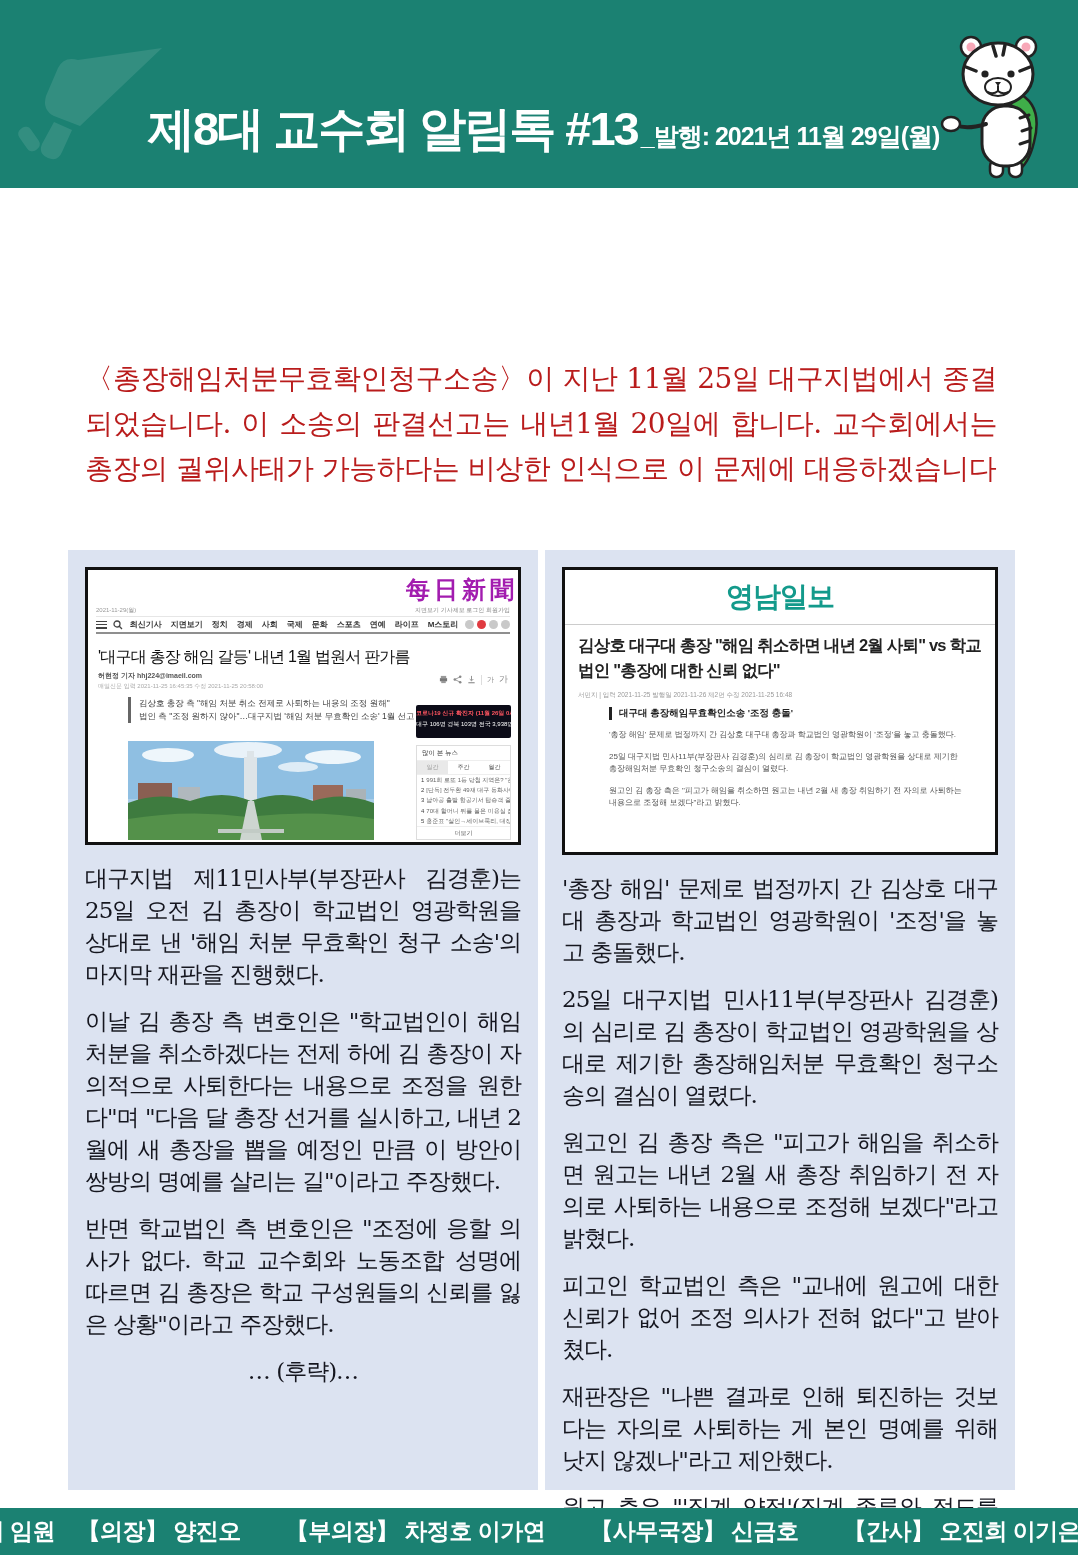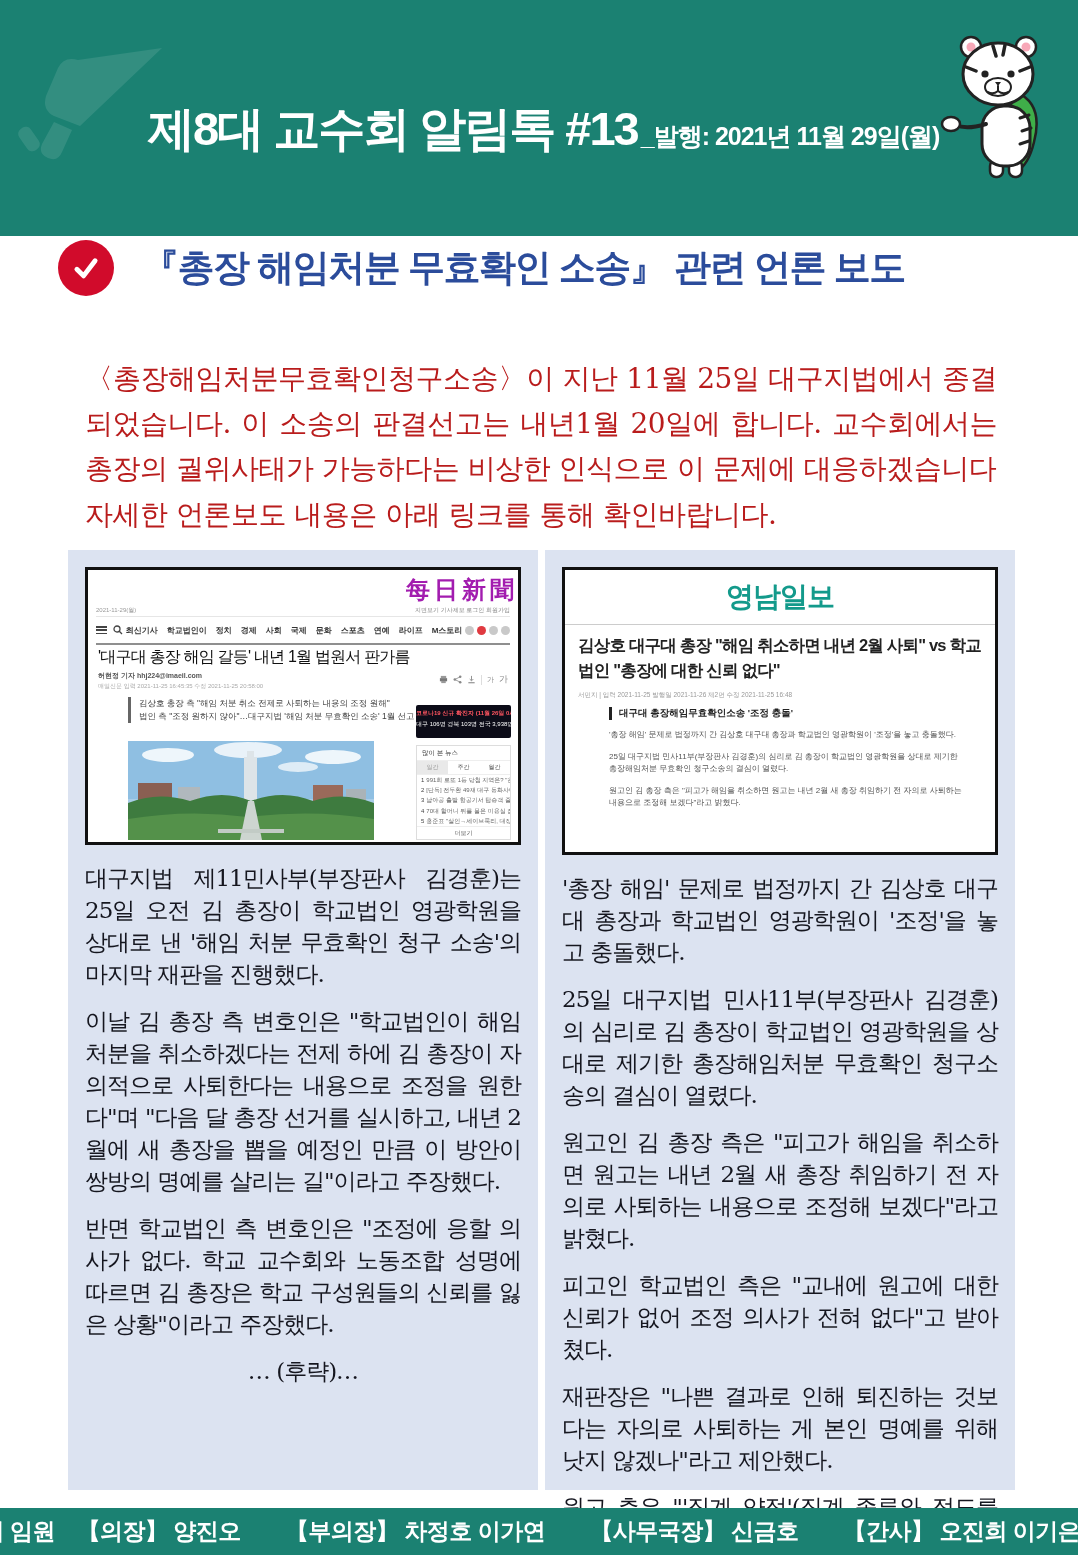--- a/index.html
+++ b/index.html
@@ -1,21 +1,21 @@
 <!DOCTYPE html>
 <html><head>
 <meta charset="utf-8">
 <style>
   *{margin:0;padding:0;box-sizing:border-box;}
   html,body{background:#fff;}
   body{font-family:"Liberation Sans",sans-serif;}
   .page{position:relative;width:1078px;height:1555px;background:#fff;overflow:hidden;}
 
   
-  .hdr{position:absolute;left:0;top:0;width:100%;height:236px;background:#1b8172;}
+  .hdr{position:absolute;left:0;top:0;width:100%;height:188px;background:#1b8172;}
   .hdr-mega{position:absolute;left:14px;top:30px;}
   .hdr-titles{position:absolute;left:148px;top:98px;display:flex;align-items:baseline;white-space:nowrap;color:#fff;}
   .hdr-title{font-size:47px;font-weight:bold;letter-spacing:-2px;}
   .hdr-sub{font-size:25px;font-weight:bold;margin-left:3px;letter-spacing:-1px;}
   .tiger{position:absolute;right:26px;top:30px;}
 
   
   .sect-row{position:absolute;left:58px;top:240px;display:flex;align-items:center;}
   .check{width:56px;height:56px;border-radius:50%;background:#d10b2b;display:flex;align-items:center;justify-content:center;margin-right:28px;flex:0 0 auto;}
   .sect-title{font-size:37px;font-weight:bold;color:#2b4c9b;letter-spacing:-1.5px;white-space:nowrap;}
@@ -31,21 +31,21 @@
   .panel.pr{left:545px;}
 
   .shot{position:absolute;left:17px;top:17px;width:436px;background:#fff;border:3px solid #111;display:block;cursor:pointer;}
   .shot-m{height:278px;}
   .shot-y{height:288px;}
 
   
   .m-logo{position:absolute;top:4px;left:0;width:100%;text-align:right;font-family:"DejaVu Serif","Liberation Serif",serif;font-weight:bold;font-size:24px;color:#a21caf;letter-spacing:4px;}
   .m-date{position:absolute;left:8px;top:36px;font-size:6px;color:#999;}
   .m-links{position:absolute;right:8px;top:36px;font-size:6px;color:#888;}
-  .m-nav{position:absolute;left:8px;right:8px;top:46px;height:29px;border-top:1px solid #e6e6e6;border-bottom:2px solid #8f8f8f;display:flex;align-items:center;}
+  .m-nav{position:absolute;left:8px;right:8px;top:46px;height:18px;border-top:1px solid #e6e6e6;border-bottom:2px solid #8f8f8f;display:flex;align-items:center;}
   .m-burger{width:11px;height:8px;display:flex;flex-direction:column;justify-content:space-between;margin-right:6px;}
   .m-burger i{display:block;height:1.5px;background:#444;}
   .m-menu{flex:1;display:flex;justify-content:center;gap:9px;font-size:8px;font-weight:bold;color:#333;white-space:nowrap;}
   .m-socials{display:flex;gap:3px;align-items:center;}
   .m-soc{width:9px;height:9px;border-radius:50%;background:#c9c9c9;}
   .m-soc.red{background:#e03a40;}
   .m-headline{position:absolute;left:10px;top:77px;font-size:16px;font-weight:normal;color:#111;letter-spacing:-0.8px;white-space:nowrap;}
   .m-byline{position:absolute;left:10px;top:101px;font-size:7px;font-weight:bold;color:#555;}
   .m-dateline{position:absolute;left:10px;top:112px;font-size:6px;color:#aaa;}
   .m-tools{position:absolute;right:10px;top:103px;display:flex;align-items:center;gap:5px;color:#888;}
@@ -118,50 +118,41 @@
       <ellipse cx="78" cy="44" rx="35" ry="31" fill="#fff" stroke="#222" stroke-width="3"></ellipse>
       <path d="M73 16 l3 10 M85 15 l-2 10 M46 37 l10 4 M110 37 l-10 4" stroke="#222" stroke-width="3.5" stroke-linecap="round"></path>
       <circle cx="65" cy="44" r="3.6" fill="#222"></circle>
       <circle cx="91" cy="44" r="3.6" fill="#222"></circle>
       <ellipse cx="78" cy="57" rx="13" ry="9" fill="#fff" stroke="#222" stroke-width="2"></ellipse>
       <path d="M75 52 h6 l-3 4 z" fill="#222"></path>
       <path d="M78 56 v5 M78 61 q-5 4 -10 1 M78 61 q5 4 10 1" stroke="#222" stroke-width="2" fill="none" stroke-linecap="round"></path>
     </svg>
   </header>
 
-  <div class="sect-row">
-    <div class="check">
-      <svg width="34" height="34" viewBox="0 0 56 56">
-        <polyline points="13,30 24,41 43,16" fill="none" stroke="#fff" stroke-width="8" stroke-linecap="round" stroke-linejoin="round"></polyline>
-      </svg>
-    </div>
-    <h1 class="sect-title">『총장 해임처분 무효확인 소송』 관련 언론 보도</h1>
-  </div>
 
   <p class="intro intro1">〈총장해임처분무효확인청구소송〉이 지난 11월 25일 대구지법에서 종결되었습니다. 이 소송의 판결선고는 내년1월 20일에 합니다. 교수회에서는 총장의 궐위사태가 가능하다는 비상한 인식으로 이 문제에 대응하겠습니다</p>
-  <p class="intro intro2">자세한 언론보도 내용은 아래 링크를 통해 확인바랍니다.</p>
 
   <section class="panel pl">
     <a class="shot shot-m">
       <div class="m-logo">每日新聞</div>
       <div class="m-date">2021-11-29(월)</div>
       <div class="m-links">지면보기  기사제보  로그인  회원가입</div>
       <div class="m-nav">
         <span class="m-burger">
             <i></i>
             <i></i>
             <i></i>
           </span>
         <svg width="10" height="10" viewBox="0 0 10 10">
             <circle cx="4" cy="4" r="3" fill="none" stroke="#444" stroke-width="1.3"></circle>
             <line x1="6.3" y1="6.3" x2="9" y2="9" stroke="#444" stroke-width="1.3"></line>
           </svg>
         <span class="m-menu">
           <span>최신기사</span>
-          <span>학교법인이</span>
+          <span>지면보기</span>
           <span>정치</span>
           <span>경제</span>
           <span>사회</span>
           <span>국제</span>
           <span>문화</span>
           <span>스포츠</span>
           <span>연예</span>
           <span>라이프</span>
           <span>M스토리</span>
         </span>

